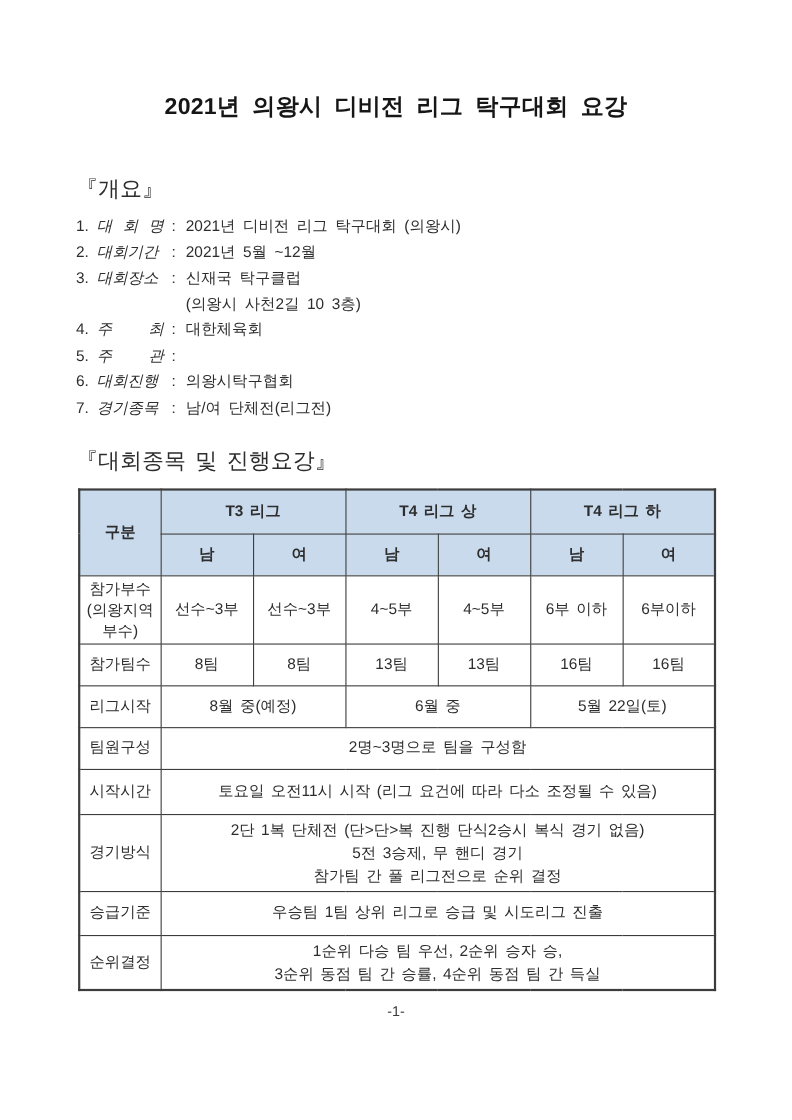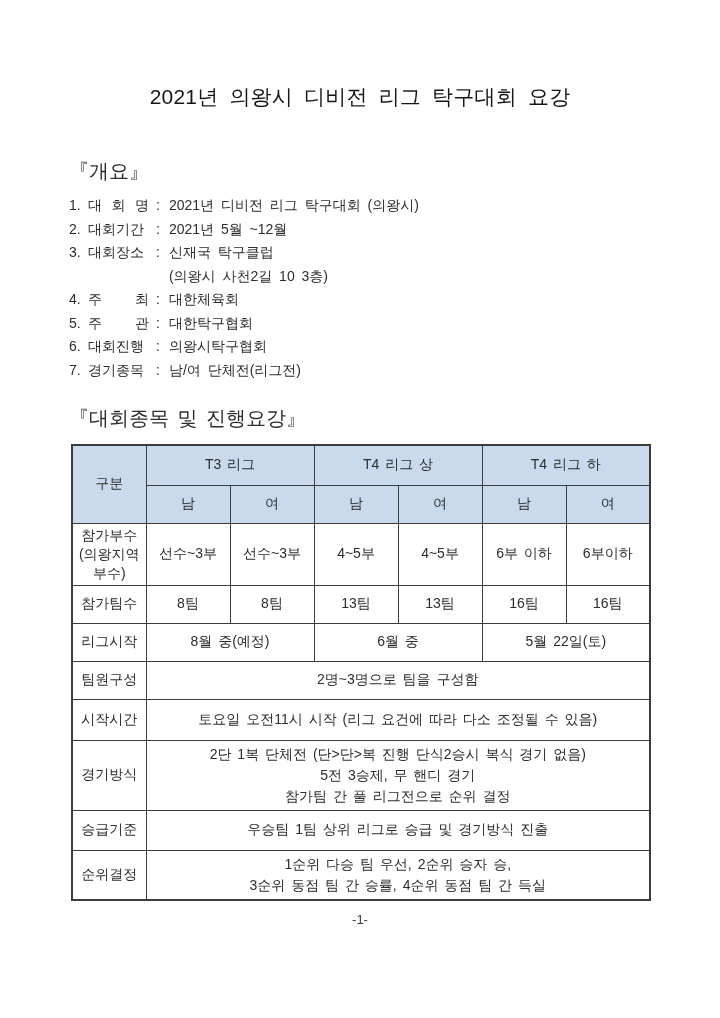--- a/index.html
+++ b/index.html
@@ -14,38 +14,39 @@
     font-size: 14px;
     padding: 0 69px;
     overflow: hidden;
     word-spacing: 3px;
   }
   .doc-title {
     margin: 0;
     padding-top: 83px;
     text-align: center;
     font-size: 21px;
-    font-weight: normal;
+    font-weight: bold;
     color: #161616;
     letter-spacing: 0.2px;
     word-spacing: 5px;
   }
   .section-heading {
     margin-top: 47px;
     font-size: 20px;
     color: #2d2d2d;
   }
   .overview-list { margin-top: 9px; }
   .ov-item { display: flex; line-height: 23.5px; }
   .ov-num { width: 19px; flex: 0 0 19px; }
   .ov-label {
     width: 61px; flex: 0 0 61px;
     white-space: pre;
     text-align: justify;
     text-align-last: justify;
+    font-style: italic;
   }
   .ov-colon { padding: 0 9px 0 7px; }
   .ov-body { flex: 1; }
   .schedule-heading { margin-top: 23px; }
   table.schedule {
     margin-top: 12px;
     margin-left: 2px;
     border-collapse: collapse;
     table-layout: fixed;
     width: 578px;
@@ -53,21 +54,21 @@
     font-size: 14px;
     word-spacing: 2px;
   }
   table.schedule td, table.schedule th {
     border: 1px solid #3c3c3c;
     vertical-align: middle;
     padding: 2px 4px;
     font-weight: normal;
     text-align: center;
   }
-  table.schedule th { background: #c8daec; font-weight: normal; }
+  table.schedule th { background: #c8daec; font-weight: bold; }
   .pre { white-space: pre-line; }
   td.wide { text-align: left; padding-left: 11px; padding-right: 8px; }
   td.wide.pre { line-height: 21px; }
   tr.hdr1 { height: 40px; }
   tr.hdr2 { height: 38px; }
   tr.r-busu { height: 62px; }
   tr.r-busu td:first-child { line-height: 19px; margin-top: 44px; }
   tr.r-team { height: 38px; }
   tr.r-start { height: 38px; }
   tr.r-comp { height: 38px; }
@@ -123,21 +124,20 @@
     <div class="ov-item">
       <span class="ov-num">4.</span>
       <span class="ov-label">주 최</span>
       <span class="ov-colon">:</span>
       <span class="ov-body"><span>대한체육회</span></span>
     </div>
     <div class="ov-item">
       <span class="ov-num">5.</span>
       <span class="ov-label">주 관</span>
       <span class="ov-colon">:</span>
-      <span class="ov-body"><span>대한탁구협회</span></span>
     </div>
     <div class="ov-item">
       <span class="ov-num">6.</span>
       <span class="ov-label">대회진행</span>
       <span class="ov-colon">:</span>
       <span class="ov-body"><span>의왕시탁구협회</span></span>
     </div>
     <div class="ov-item">
       <span class="ov-num">7.</span>
       <span class="ov-label">경기종목</span>
@@ -208,21 +208,21 @@
       <td colspan="6" class="wide">토요일 오전11시 시작 (리그 요건에 따라 다소 조정될 수 있음)</td>
     </tr>
     <tr class="r-format">
       <td>경기방식</td>
       <td colspan="6" class="wide pre">2단 1복 단체전 (단&gt;단&gt;복 진행 단식2승시 복식 경기 없음)
 5전 3승제, 무 핸디 경기
 참가팀 간 풀 리그전으로 순위 결정</td>
     </tr>
     <tr class="r-promo">
       <td>승급기준</td>
-      <td colspan="6" class="wide">우승팀 1팀 상위 리그로 승급 및 경기방식 진출</td>
+      <td colspan="6" class="wide">우승팀 1팀 상위 리그로 승급 및 시도리그 진출</td>
     </tr>
     <tr class="r-rank">
       <td>순위결정</td>
       <td colspan="6" class="wide pre">1순위 다승 팀 우선, 2순위 승자 승,
 3순위 동점 팀 간 승률, 4순위 동점 팀 간 득실</td>
     </tr>
   </tbody>
     </table>
 
 

